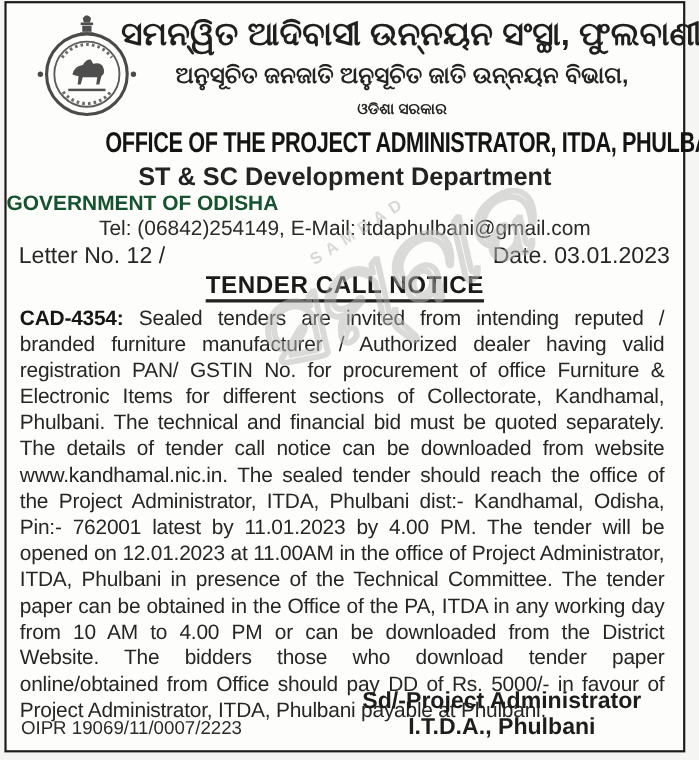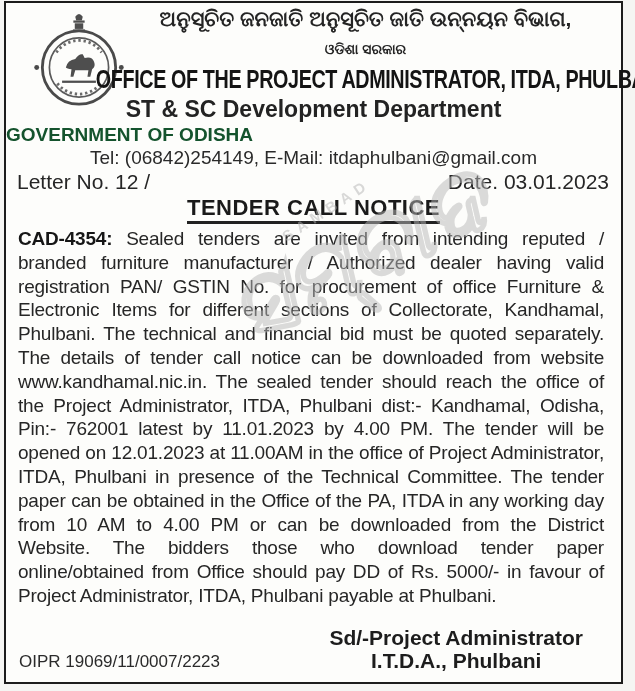--- a/index.html
+++ b/index.html
@@ -124,20 +124,21 @@
 
     <path d="M 26 46 A 29 29 0 0 1 74 46" fill="none" stroke="#6a6a6a" stroke-width="3" stroke-dasharray="2.5 3"></path>
     <path d="M 27 79 A 29 29 0 0 0 73 79" fill="none" stroke="#6a6a6a" stroke-width="3" stroke-dasharray="2.5 3"></path>
 
     <g fill="#4e4e4e">
       <path d="M36 62 q2 -8 10 -9 q4 -6 8 -5 l2 4 q8 -2 10 4 q2 5 -2 8 l-2 8 h-3 l1 -7 h-14 l-2 7 h-3 l1 -8 q-5 -1 -6 -2 z"></path>
       <rect x="32" y="76" width="36" height="2.4"></rect>
     </g>
   </svg>
 
+  <div class="hdr-odia-1">ସମନ୍ୱିତ ଆଦିବାସୀ ଉନ୍ନୟନ ସଂସ୍ଥା, ଫୁଲବାଣୀ</div>
   <div class="hdr-odia-2">ଅନୁସୂଚିତ ଜନଜାତି  ଅନୁସୂଚିତ ଜାତି ଉନ୍ନୟନ ବିଭାଗ,</div>
   <div class="hdr-odia-3">ଓଡିଶା ସରକାର</div>
 
   <div class="hdr-office">
     <span>OFFICE OF THE PROJECT ADMINISTRATOR, ITDA, PHULBANI</span>
   </div>
   <div class="hdr-dept">ST &amp; SC Development Department</div>
   <div class="hdr-govt">GOVERNMENT OF ODISHA</div>
   <div class="hdr-contact">Tel: (06842)254149, E-Mail: itdaphulbani@gmail.com</div>
 

